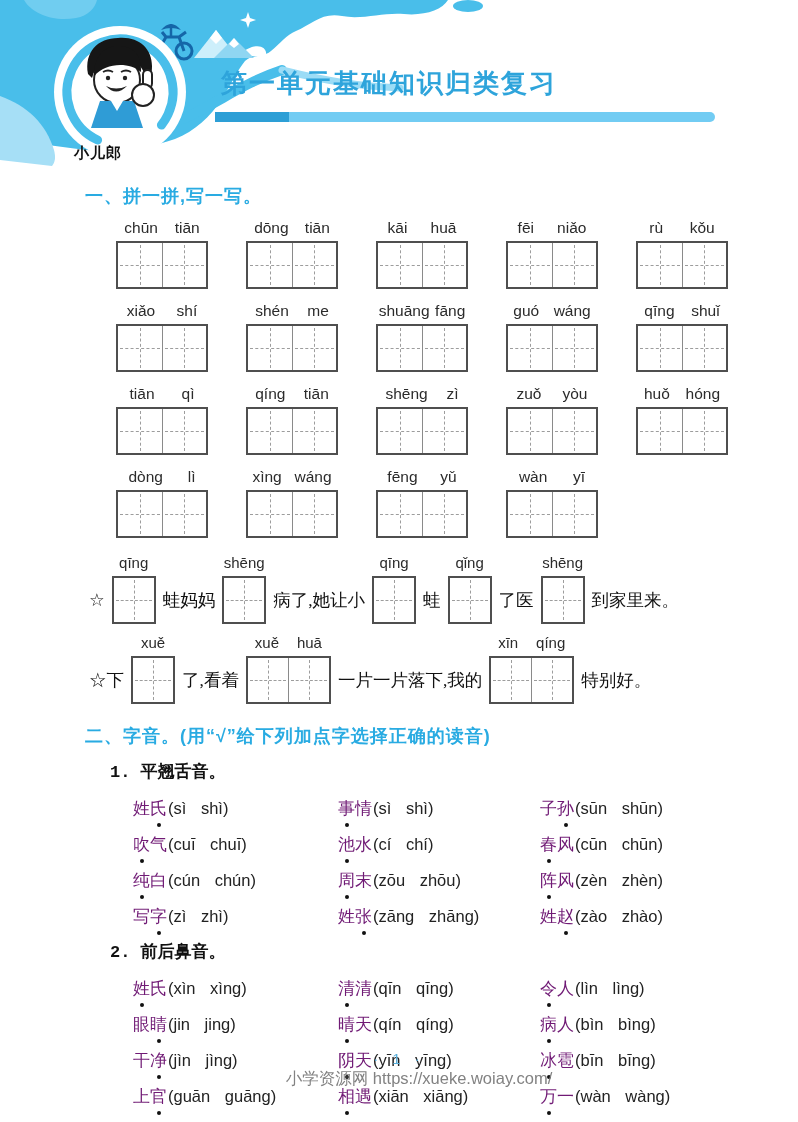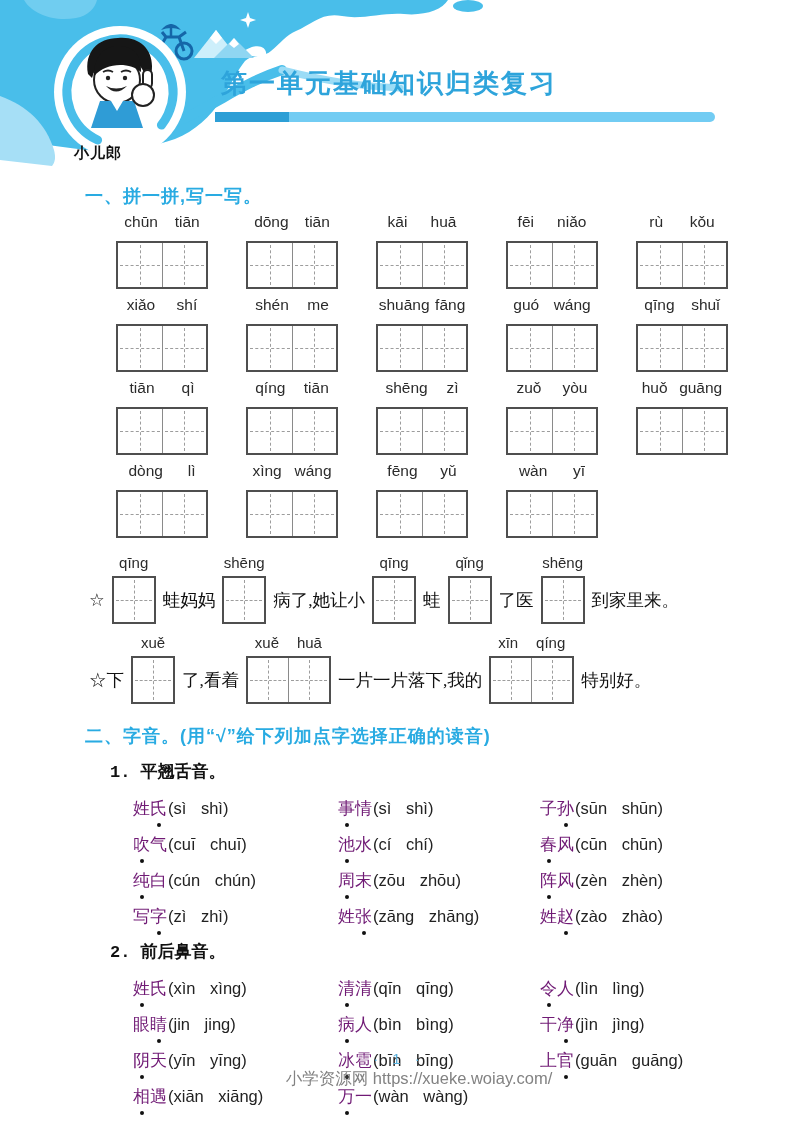--- a/index.html
+++ b/index.html
@@ -32,21 +32,21 @@
   .sub-label{
     margin:12px 0 14px 110px;font-size:17px;font-weight:bold;color:#111;font-family:Liberation Mono, monospace;
   }
   
   .pinyin-rows{margin-left:116px;margin-top:4px;}
   .pinyin-row{display:flex;margin-bottom:12px;}
   .pw-item{width:130px;flex:0 0 130px;}
   .pw-label{
     width:92px;height:23px;display:flex;justify-content:space-around;
     font-size:15.5px;color:#2b2b2b;white-space:nowrap;align-items:flex-end;
-    padding-bottom:10px;box-sizing:border-box;
+    padding-bottom:4px;box-sizing:border-box;
   }
   .wbox{display:flex;width:92px;height:48px;border:2px solid #4f4f4f;box-sizing:border-box;background:#fff;}
   .wcell{flex:1;position:relative;border-left:1px solid #8a8a8a;}
   .wcell:first-child{border-left:none;}
   .wcell::before{content:"";position:absolute;left:2px;right:2px;top:50%;border-top:1px dashed #9d9d9d;}
   .wcell::after{content:"";position:absolute;top:2px;bottom:2px;left:50%;border-left:1px dashed #9d9d9d;}
   
   .sentences{margin-left:85px;}
   .sentence{display:flex;align-items:center;padding-top:26px;margin-bottom:6px;}
   .stext{
@@ -286,21 +286,21 @@
           <span>yòu</span>
         </div>
         <div class="wbox">
           <div class="wcell"></div>
           <div class="wcell"></div>
         </div>
       </div>
       <div class="pw-item">
         <div class="pw-label">
           <span>huǒ</span>
-          <span>guāng</span>
+          <span>hóng</span>
         </div>
         <div class="wbox">
           <div class="wcell"></div>
           <div class="wcell"></div>
         </div>
       </div>
     </div>
     <div class="pinyin-row">
       <div class="pw-item">
         <div class="pw-label">
@@ -445,20 +445,21 @@
       <div class="worditem"><span class="cn"><span class="char">写</span><span class="char dotted">字</span></span><span class="opts">(zì zhì)</span></div>
       <div class="worditem"><span class="cn"><span class="char">姓</span><span class="char dotted">张</span></span><span class="opts">(zāng zhāng)</span></div>
       <div class="worditem"><span class="cn"><span class="char">姓</span><span class="char dotted">赵</span></span><span class="opts">(zào zhào)</span></div>
     </div>
     <div class="sub-label">2. 前后鼻音。</div>
     <div class="wordgrid">
       <div class="worditem"><span class="cn"><span class="char dotted">姓</span><span class="char">氏</span></span><span class="opts">(xìn xìng)</span></div>
       <div class="worditem"><span class="cn"><span class="char dotted">清</span><span class="char">清</span></span><span class="opts">(qīn qīng)</span></div>
       <div class="worditem"><span class="cn"><span class="char dotted">令</span><span class="char">人</span></span><span class="opts">(lìn lìng)</span></div>
       <div class="worditem"><span class="cn"><span class="char">眼</span><span class="char dotted">睛</span></span><span class="opts">(jin jing)</span></div>
+      <div class="worditem"><span class="cn"><span class="char dotted">晴</span><span class="char">天</span></span><span class="opts">(qín qíng)</span></div>
       <div class="worditem"><span class="cn"><span class="char dotted">病</span><span class="char">人</span></span><span class="opts">(bìn bìng)</span></div>
       <div class="worditem"><span class="cn"><span class="char">干</span><span class="char dotted">净</span></span><span class="opts">(jìn jìng)</span></div>
       <div class="worditem"><span class="cn"><span class="char dotted">阴</span><span class="char">天</span></span><span class="opts">(yīn yīng)</span></div>
       <div class="worditem"><span class="cn"><span class="char dotted">冰</span><span class="char">雹</span></span><span class="opts">(bīn bīng)</span></div>
       <div class="worditem"><span class="cn"><span class="char">上</span><span class="char dotted">官</span></span><span class="opts">(guān guāng)</span></div>
       <div class="worditem"><span class="cn"><span class="char dotted">相</span><span class="char">遇</span></span><span class="opts">(xiān xiāng)</span></div>
       <div class="worditem"><span class="cn"><span class="char dotted">万</span><span class="char">一</span></span><span class="opts">(wàn wàng)</span></div>
     </div>
   </div>
 

